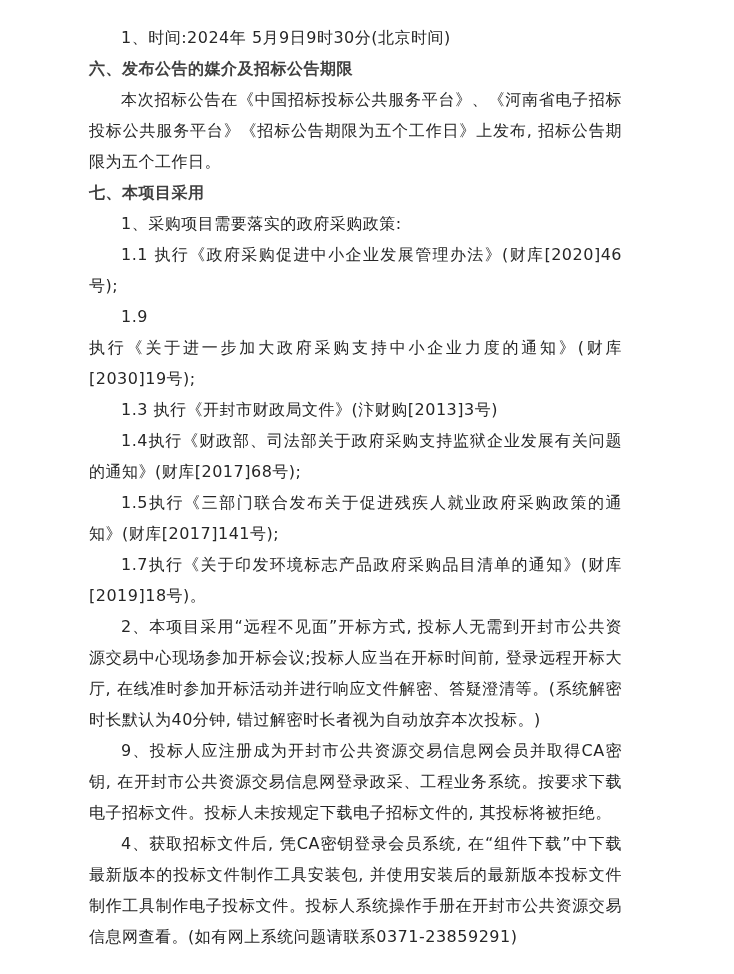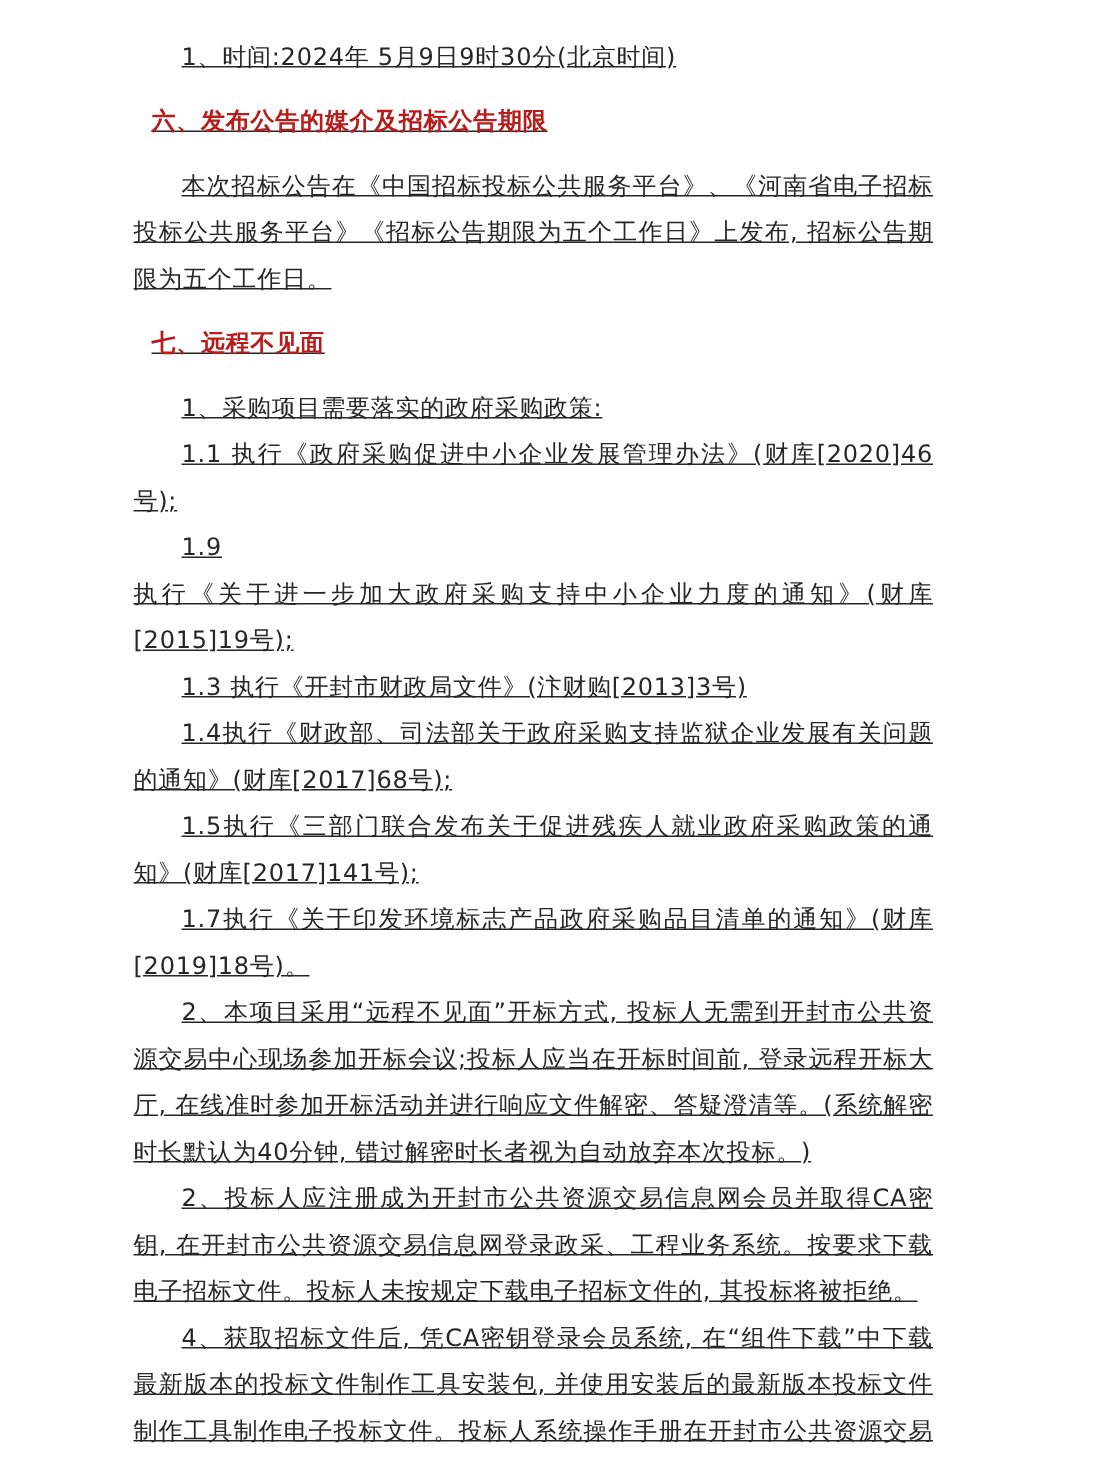--- a/index.html
+++ b/index.html
@@ -14,50 +14,49 @@
     background: #ffffff;
     box-sizing: border-box;
     padding: 22px 112px 0 89px;
     overflow: hidden;
     font-family: "DejaVu Sans", sans-serif;
     font-size: 16px;
     line-height: 31px;
     color: #262626;
     text-align: justify;
     letter-spacing: 0.5px;
-    text-decoration: underline;
   }
   .para {
     text-indent: 2em;
     margin: 0;
   }
   .para-noindent {
     text-indent: 0;
     margin: 0;
   }
   .heading {
     font-weight: bold;
-    color: #b91c1c;
+    color: #404040;
     text-indent: 0;
-    margin: 12px;
+    margin: 0;
   }
 </style>
 </head>
 <body>
 
 <div class="page">
   <p class="para">1、时间:2024年 5月9日9时30分(北京时间)</p>
   <p class="heading">六、发布公告的媒介及招标公告期限</p>
   <p class="para">本次招标公告在《中国招标投标公共服务平台》、《河南省电子招标投标公共服务平台》《招标公告期限为五个工作日》上发布, 招标公告期限为五个工作日。</p>
-  <p class="heading">七、远程不见面</p>
+  <p class="heading">七、本项目采用</p>
   <p class="para">1、采购项目需要落实的政府采购政策:</p>
   <p class="para">1.1 执行《政府采购促进中小企业发展管理办法》(财库[2020]46号);</p>
   <p class="para">1.9</p>
-  <p class="para-noindent">执行《关于进一步加大政府采购支持中小企业力度的通知》(财库[2015]19号);</p>
+  <p class="para-noindent">执行《关于进一步加大政府采购支持中小企业力度的通知》(财库[2030]19号);</p>
   <p class="para">1.3 执行《开封市财政局文件》(汴财购[2013]3号)</p>
   <p class="para">1.4执行《财政部、司法部关于政府采购支持监狱企业发展有关问题的通知》(财库[2017]68号);</p>
   <p class="para">1.5执行《三部门联合发布关于促进残疾人就业政府采购政策的通知》(财库[2017]141号);</p>
   <p class="para">1.7执行《关于印发环境标志产品政府采购品目清单的通知》(财库[2019]18号)。</p>
   <p class="para">2、本项目采用“远程不见面”开标方式, 投标人无需到开封市公共资源交易中心现场参加开标会议;投标人应当在开标时间前, 登录远程开标大厅, 在线准时参加开标活动并进行响应文件解密、答疑澄清等。(系统解密时长默认为40分钟, 错过解密时长者视为自动放弃本次投标。)</p>
-  <p class="para">2、投标人应注册成为开封市公共资源交易信息网会员并取得CA密钥, 在开封市公共资源交易信息网登录政采、工程业务系统。按要求下载电子招标文件。投标人未按规定下载电子招标文件的, 其投标将被拒绝。</p>
+  <p class="para">9、投标人应注册成为开封市公共资源交易信息网会员并取得CA密钥, 在开封市公共资源交易信息网登录政采、工程业务系统。按要求下载电子招标文件。投标人未按规定下载电子招标文件的, 其投标将被拒绝。</p>
   <p class="para">4、获取招标文件后, 凭CA密钥登录会员系统, 在“组件下载”中下载最新版本的投标文件制作工具安装包, 并使用安装后的最新版本投标文件制作工具制作电子投标文件。投标人系统操作手册在开封市公共资源交易信息网查看。(如有网上系统问题请联系0371-23859291)</p>
 
 </div>
 
 </body></html>

